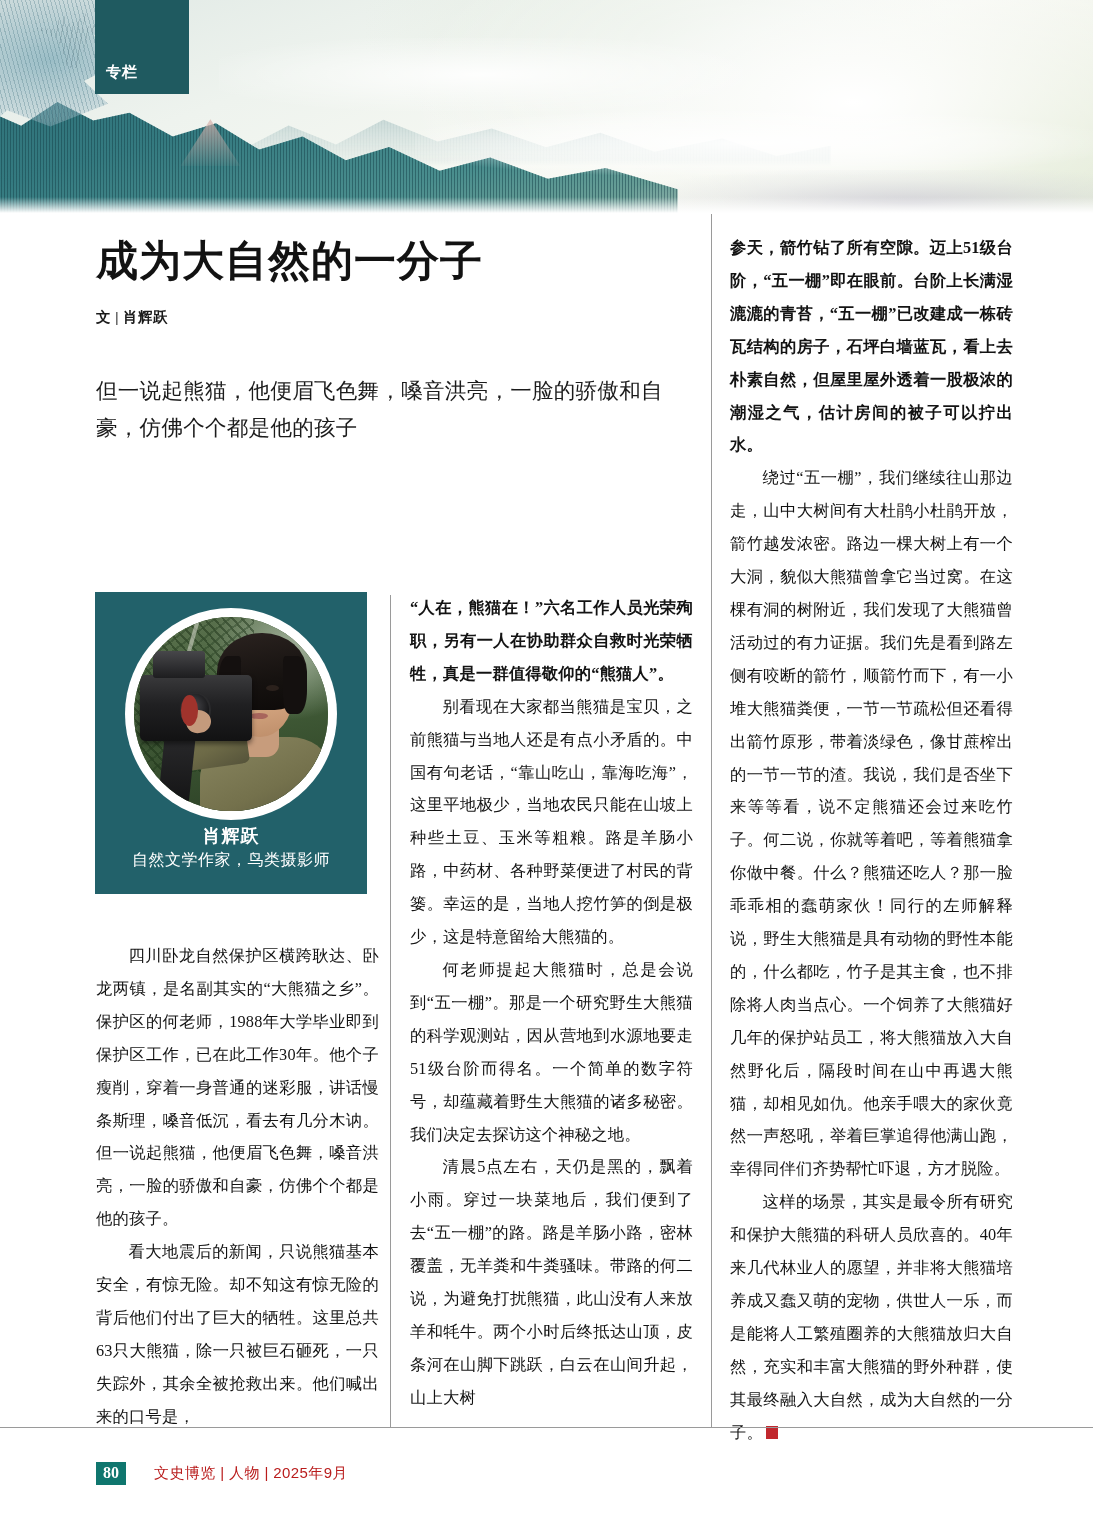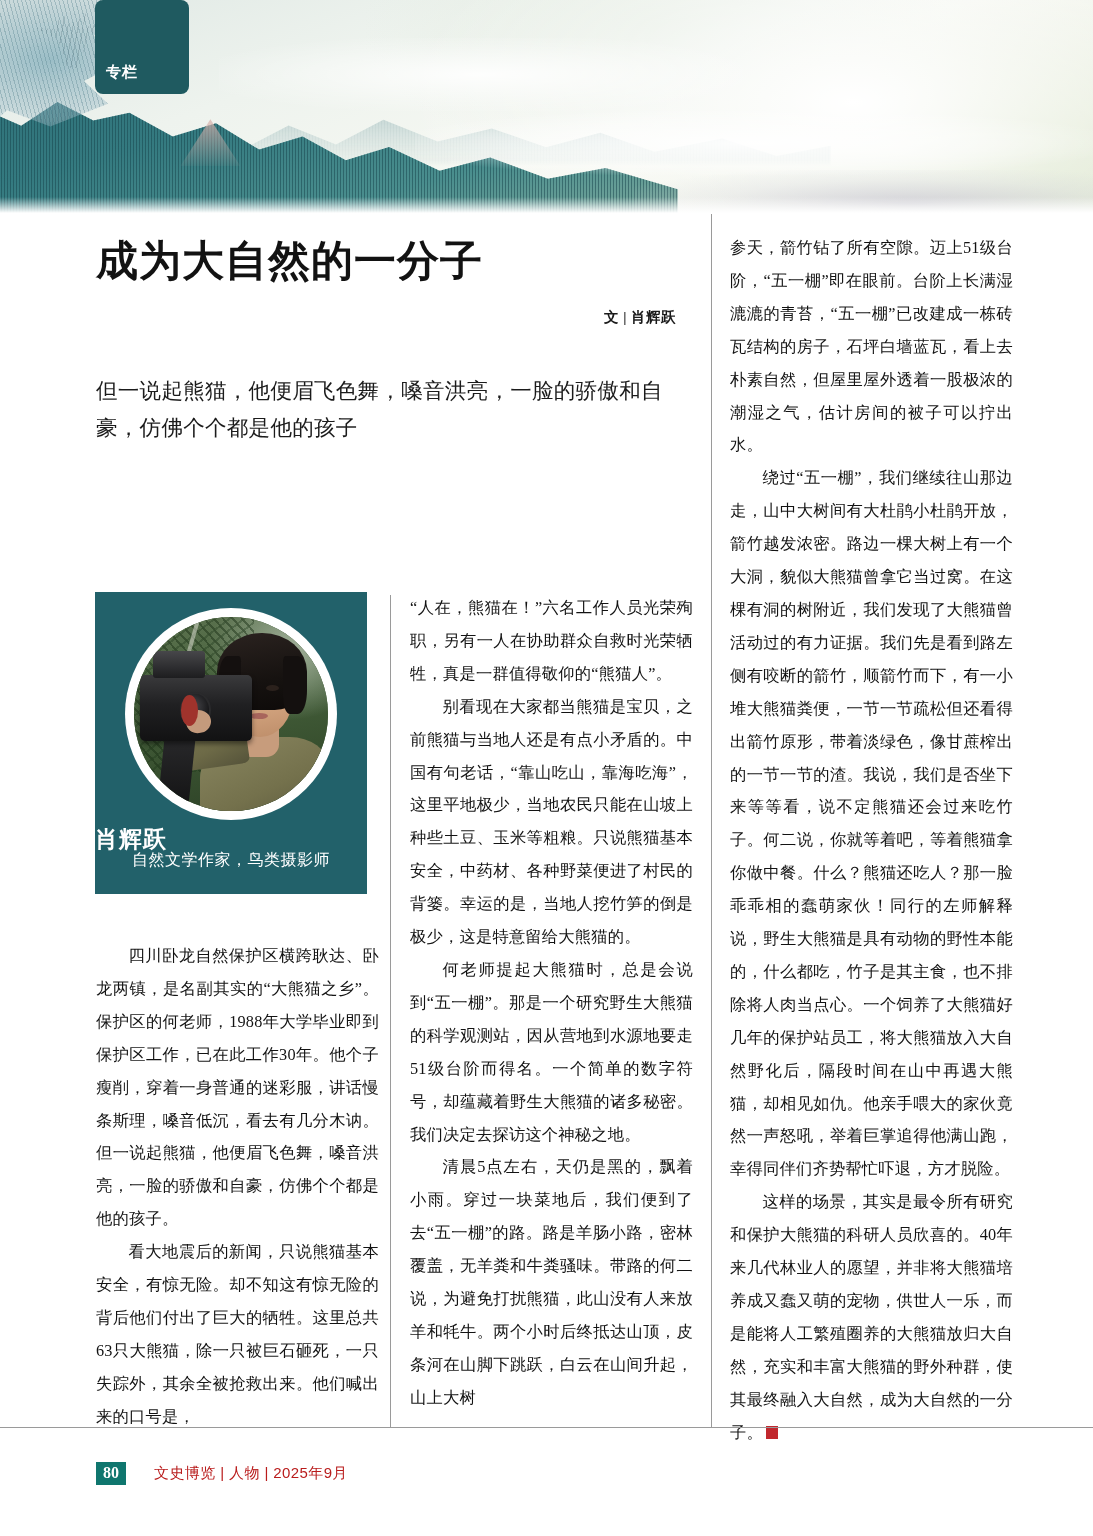--- a/index.html
+++ b/index.html
@@ -146,21 +146,20 @@
     left: 95px;
     top: 0;
     width: 94px;
     height: 94px;
     background: #1f5a60;
     display: flex;
     align-items: flex-end;
     justify-content: flex-start;
     box-sizing: border-box;
     padding: 0 0 12px 11px;
-    border-radius: 8px;
   }
   .col-tab-label {
     color: #ffffff;
     font-family: "Liberation Sans", sans-serif;
     font-weight: bold;
     font-size: 15px;
     letter-spacing: 1px;
   }
 
   
@@ -173,27 +172,26 @@
   .article-title {
     margin: 0;
     font-family: "Liberation Sans", sans-serif;
     font-weight: bold;
     font-size: 42px;
     line-height: 1.18;
     color: #121212;
     letter-spacing: 1px;
   }
   .byline {
-    margin: 22px 0 0 8px;
+    margin: 22px 0 0 0;
     font-family: "Liberation Serif", serif;
     font-weight: bold;
     font-size: 14.5px;
     color: #1a1a1a;
     letter-spacing: 0.5px;
-    text-align: right;
   }
   .standfirst {
     margin: 46px 0 0 0;
     font-family: "Liberation Sans", sans-serif;
     font-size: 21.5px;
     line-height: 1.72;
     color: #1b1b1b;
     letter-spacing: 0.3px;
   }
 
@@ -382,24 +380,25 @@
     top: 49.5%;
     width: 9%;
     height: 3%;
     background: #a8655c;
     border-radius: 50%;
   }
   .author-name {
     position: absolute;
     left: 0; right: 0;
     top: 232px;
+    text-align: center;
     color: #ffffff;
     font-family: "Liberation Serif", serif;
     font-weight: bold;
-    font-size: 23px;
+    font-size: 18px;
     letter-spacing: 1px;
   }
   .author-role {
     position: absolute;
     left: 0; right: 0;
     top: 258px;
     text-align: center;
     color: #ffffff;
     font-family: "Liberation Serif", serif;
     font-size: 16px;
@@ -415,21 +414,21 @@
     line-height: 2.02;
     color: #131313;
     text-align: justify;
     text-justify: inter-character;
     letter-spacing: 0.2px;
   }
   .col p {
     margin: 0;
     text-indent: 2em;
   }
-  .col p.noindent { text-indent: 0; }
+  .col p.noindent { text-indent: 0; font-weight: bold; }
   .col-1 { left: 96px; top: 940px; }
   .col-2 { left: 410px; top: 592px; }
   .col-3 { left: 730px; top: 232px; }
 
   .endmark {
     display: inline-block;
     width: 12px;
     height: 13px;
     background: #c1272d;
     color: #ffffff;
@@ -539,21 +538,21 @@
     <div class="author-role">自然文学作家，鸟类摄影师</div>
   </div>
 
   <div class="col col-1">
     <p>四川卧龙自然保护区横跨耿达、卧龙两镇，是名副其实的“大熊猫之乡”。保护区的何老师，1988年大学毕业即到保护区工作，已在此工作30年。他个子瘦削，穿着一身普通的迷彩服，讲话慢条斯理，嗓音低沉，看去有几分木讷。但一说起熊猫，他便眉飞色舞，嗓音洪亮，一脸的骄傲和自豪，仿佛个个都是他的孩子。</p>
     <p>看大地震后的新闻，只说熊猫基本安全，有惊无险。却不知这有惊无险的背后他们付出了巨大的牺牲。这里总共63只大熊猫，除一只被巨石砸死，一只失踪外，其余全被抢救出来。他们喊出来的口号是，</p>
   </div>
 
   <div class="col col-2">
     <p class="noindent">“人在，熊猫在！”六名工作人员光荣殉职，另有一人在协助群众自救时光荣牺牲，真是一群值得敬仰的“熊猫人”。</p>
-    <p>别看现在大家都当熊猫是宝贝，之前熊猫与当地人还是有点小矛盾的。中国有句老话，“靠山吃山，靠海吃海”，这里平地极少，当地农民只能在山坡上种些土豆、玉米等粗粮。只说熊猫基本安全，中药材、各种野菜便进了村民的背篓。幸运的是，当地人挖竹笋的倒是极少，这是特意留给大熊猫的。</p>
+    <p>别看现在大家都当熊猫是宝贝，之前熊猫与当地人还是有点小矛盾的。中国有句老话，“靠山吃山，靠海吃海”，这里平地极少，当地农民只能在山坡上种些土豆、玉米等粗粮。路是羊肠小路，中药材、各种野菜便进了村民的背篓。幸运的是，当地人挖竹笋的倒是极少，这是特意留给大熊猫的。</p>
     <p>何老师提起大熊猫时，总是会说到“五一棚”。那是一个研究野生大熊猫的科学观测站，因从营地到水源地要走51级台阶而得名。一个简单的数字符号，却蕴藏着野生大熊猫的诸多秘密。我们决定去探访这个神秘之地。</p>
     <p>清晨5点左右，天仍是黑的，飘着小雨。穿过一块菜地后，我们便到了去“五一棚”的路。路是羊肠小路，密林覆盖，无羊粪和牛粪骚味。带路的何二说，为避免打扰熊猫，此山没有人来放羊和牦牛。两个小时后终抵达山顶，皮条河在山脚下跳跃，白云在山间升起，山上大树</p>
   </div>
 
   <div class="col col-3">
     <p class="noindent">参天，箭竹钻了所有空隙。迈上51级台阶，“五一棚”即在眼前。台阶上长满湿漉漉的青苔，“五一棚”已改建成一栋砖瓦结构的房子，石坪白墙蓝瓦，看上去朴素自然，但屋里屋外透着一股极浓的潮湿之气，估计房间的被子可以拧出水。</p>
     <p>绕过“五一棚”，我们继续往山那边走，山中大树间有大杜鹃小杜鹃开放，箭竹越发浓密。路边一棵大树上有一个大洞，貌似大熊猫曾拿它当过窝。在这棵有洞的树附近，我们发现了大熊猫曾活动过的有力证据。我们先是看到路左侧有咬断的箭竹，顺箭竹而下，有一小堆大熊猫粪便，一节一节疏松但还看得出箭竹原形，带着淡绿色，像甘蔗榨出的一节一节的渣。我说，我们是否坐下来等等看，说不定熊猫还会过来吃竹子。何二说，你就等着吧，等着熊猫拿你做中餐。什么？熊猫还吃人？那一脸乖乖相的蠢萌家伙！同行的左师解释说，野生大熊猫是具有动物的野性本能的，什么都吃，竹子是其主食，也不排除将人肉当点心。一个饲养了大熊猫好几年的保护站员工，将大熊猫放入大自然野化后，隔段时间在山中再遇大熊猫，却相见如仇。他亲手喂大的家伙竟然一声怒吼，举着巨掌追得他满山跑，幸得同伴们齐势帮忙吓退，方才脱险。</p>
     <p><span>这样的场景，其实是最令所有研究和保护大熊猫的科研人员欣喜的。40年来几代林业人的愿望，并非将大熊猫培养成又蠢又萌的宠物，供世人一乐，而是能将人工繁殖圈养的大熊猫放归大自然，充实和丰富大熊猫的野外种群，使其最终融入大自然，成为大自然的一分子。</span><span class="endmark"></span></p>
   </div>
 

